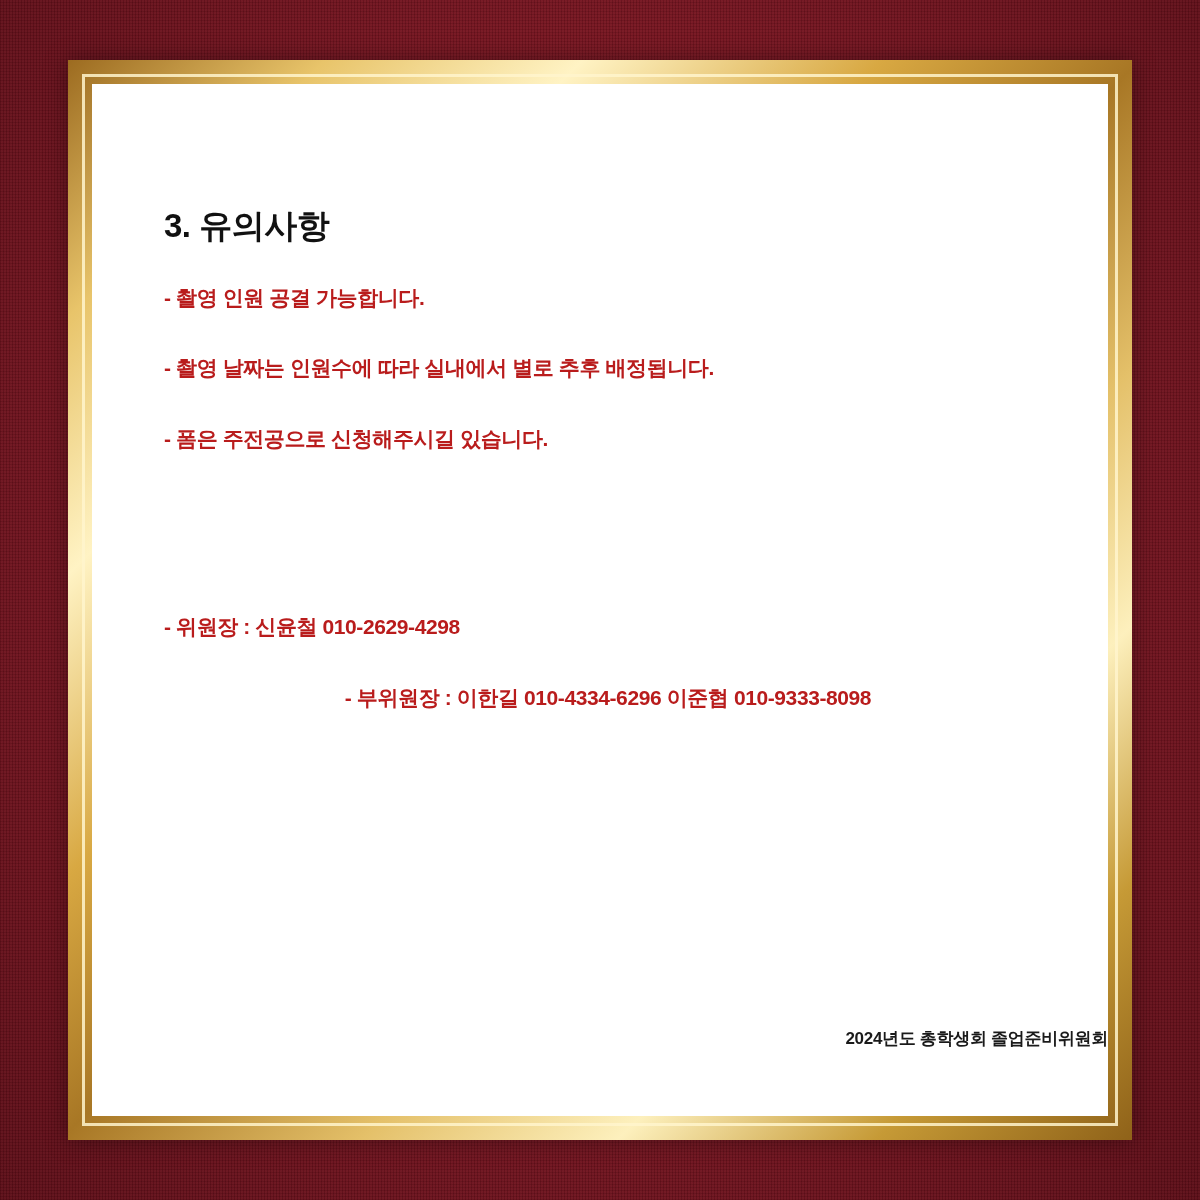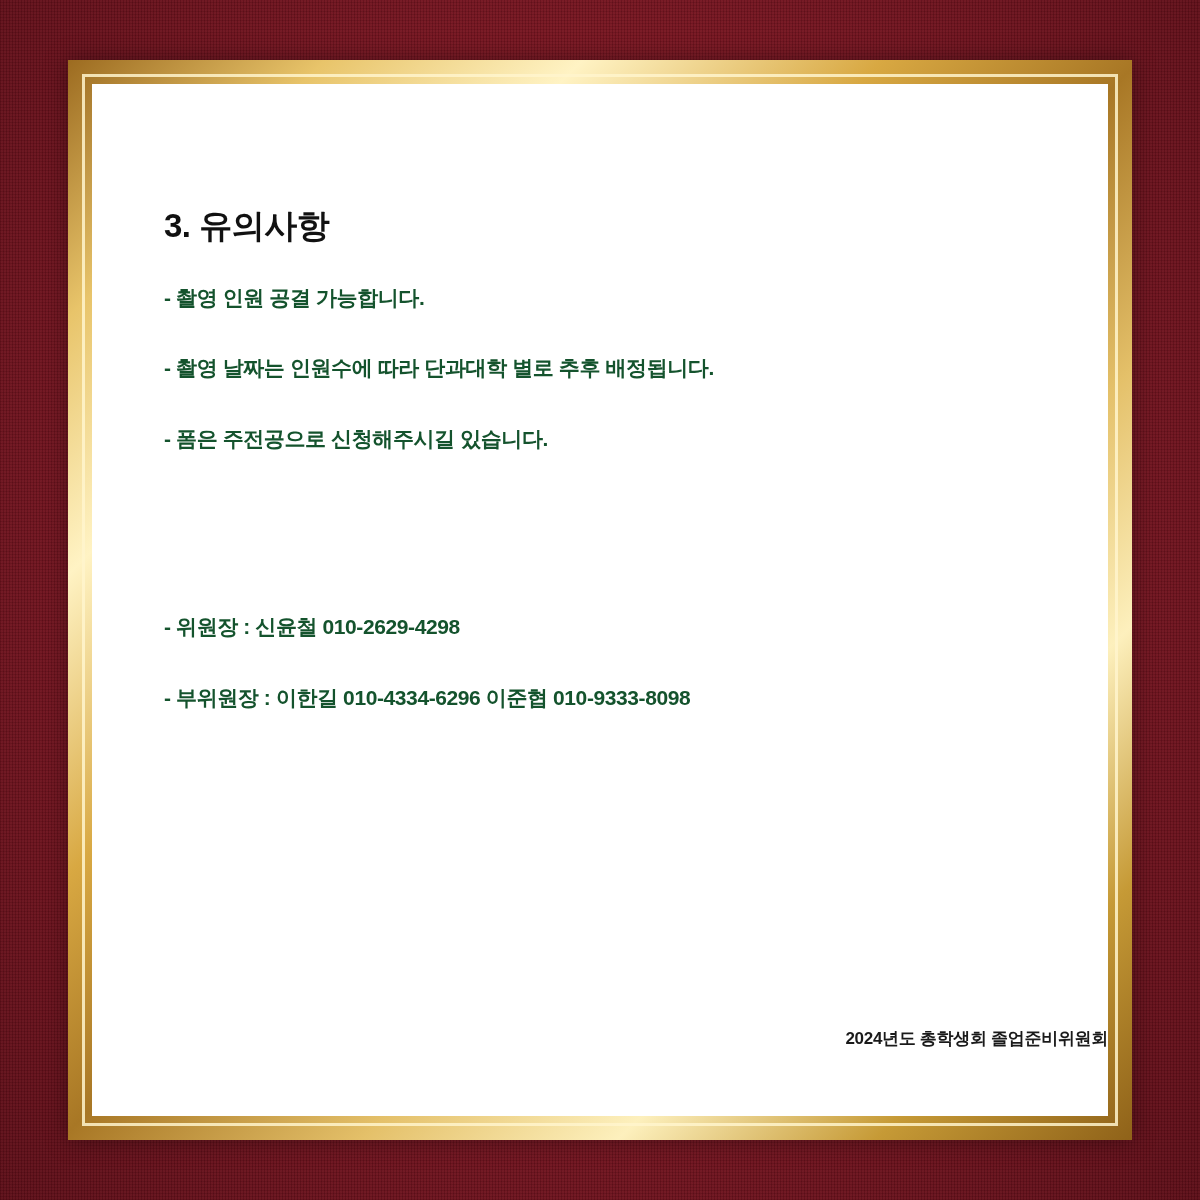--- a/index.html
+++ b/index.html
@@ -79,26 +79,26 @@
     font-size: 33px;
     font-weight: 800;
     color: #111111;
     letter-spacing: -0.5px;
     margin: 0 0 34px 0;
   }
 
   .bullet {
     font-size: 21px;
     font-weight: 700;
-    color: #14532d;
+    color: #b91c1c;
     letter-spacing: -0.4px;
     margin: 0 0 40px 0;
     line-height: 1.45;
   }
-  .bullet:last-child { margin-bottom: 0; }
+  .bullet:last-child { margin-bottom: 0; text-align: center; }
 
   .block-gap { height: 118px; }
 
   .footer {
     position: absolute;
     left: 0;
     right: 0;
     bottom: 66px;
     text-align: right;
     font-size: 17px;
@@ -113,21 +113,21 @@
 <div class="poster">
   <div class="gold-frame">
     <div class="gold-inner-gap"></div>
     <div class="paper">
 
       <div class="content">
 
         <h2 class="section-title">3. 유의사항</h2>
 
         <p class="bullet">- 촬영 인원 공결 가능합니다.</p>
-        <p class="bullet">- 촬영 날짜는 인원수에 따라 단과대학 별로 추후 배정됩니다.</p>
+        <p class="bullet">- 촬영 날짜는 인원수에 따라 실내에서 별로 추후 배정됩니다.</p>
         <p class="bullet">- 폼은 주전공으로 신청해주시길 있습니다.</p>
 
         <div class="block-gap"></div>
 
 
         <p class="bullet">- 위원장 : 신윤철 010-2629-4298</p>
         <p class="bullet">- 부위원장 : 이한길 010-4334-6296 이준협 010-9333-8098</p>
 
       </div>
 

